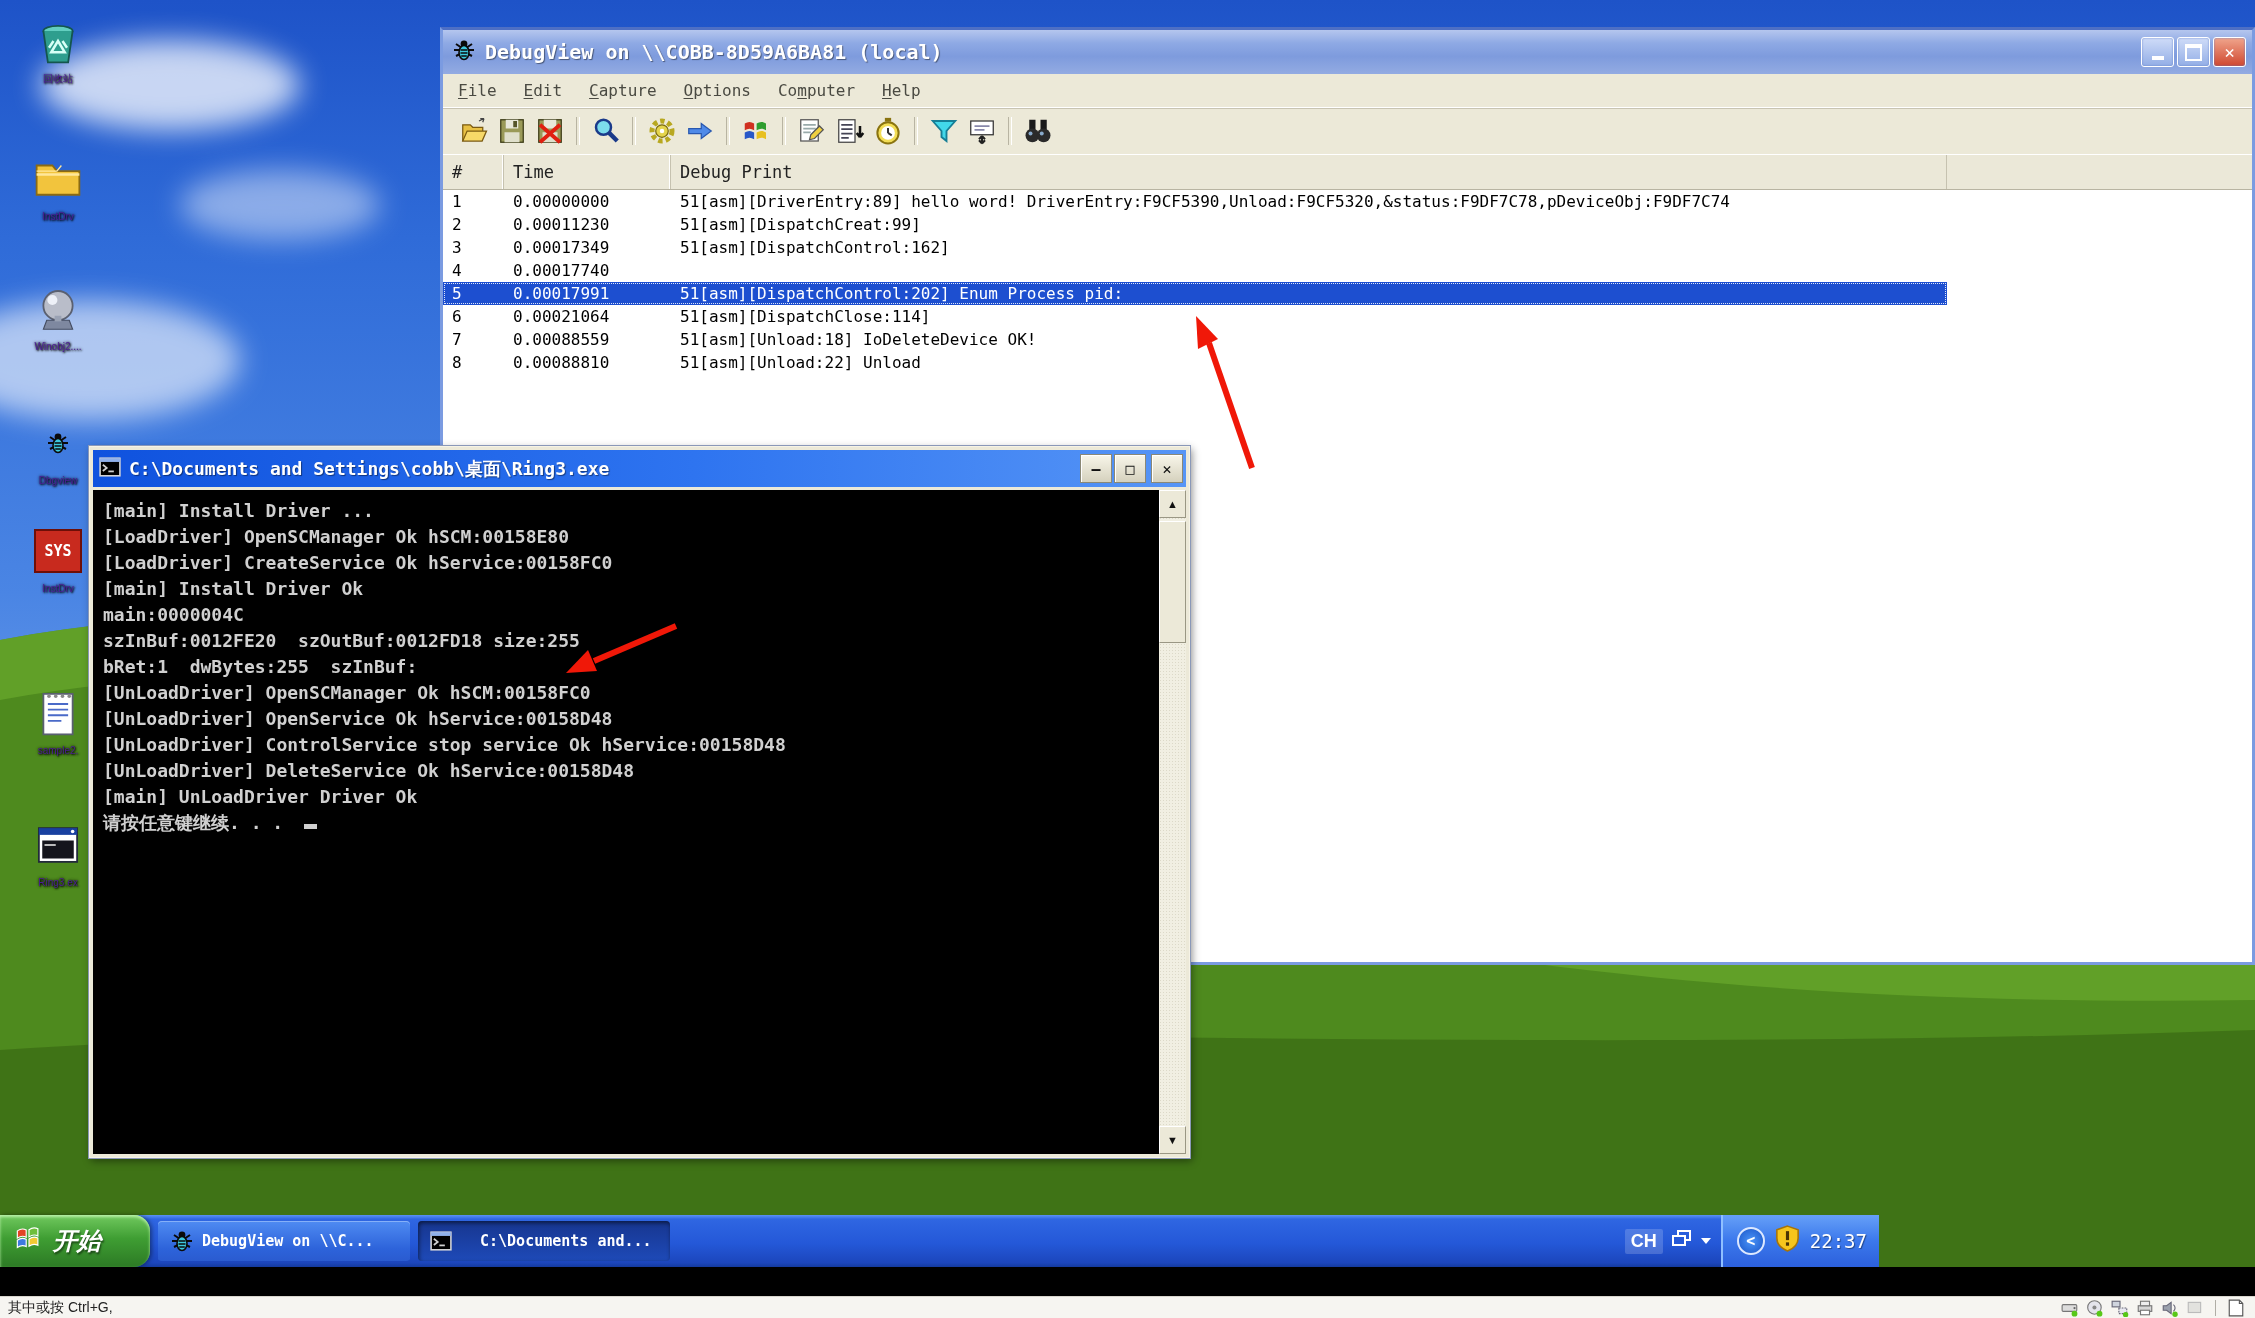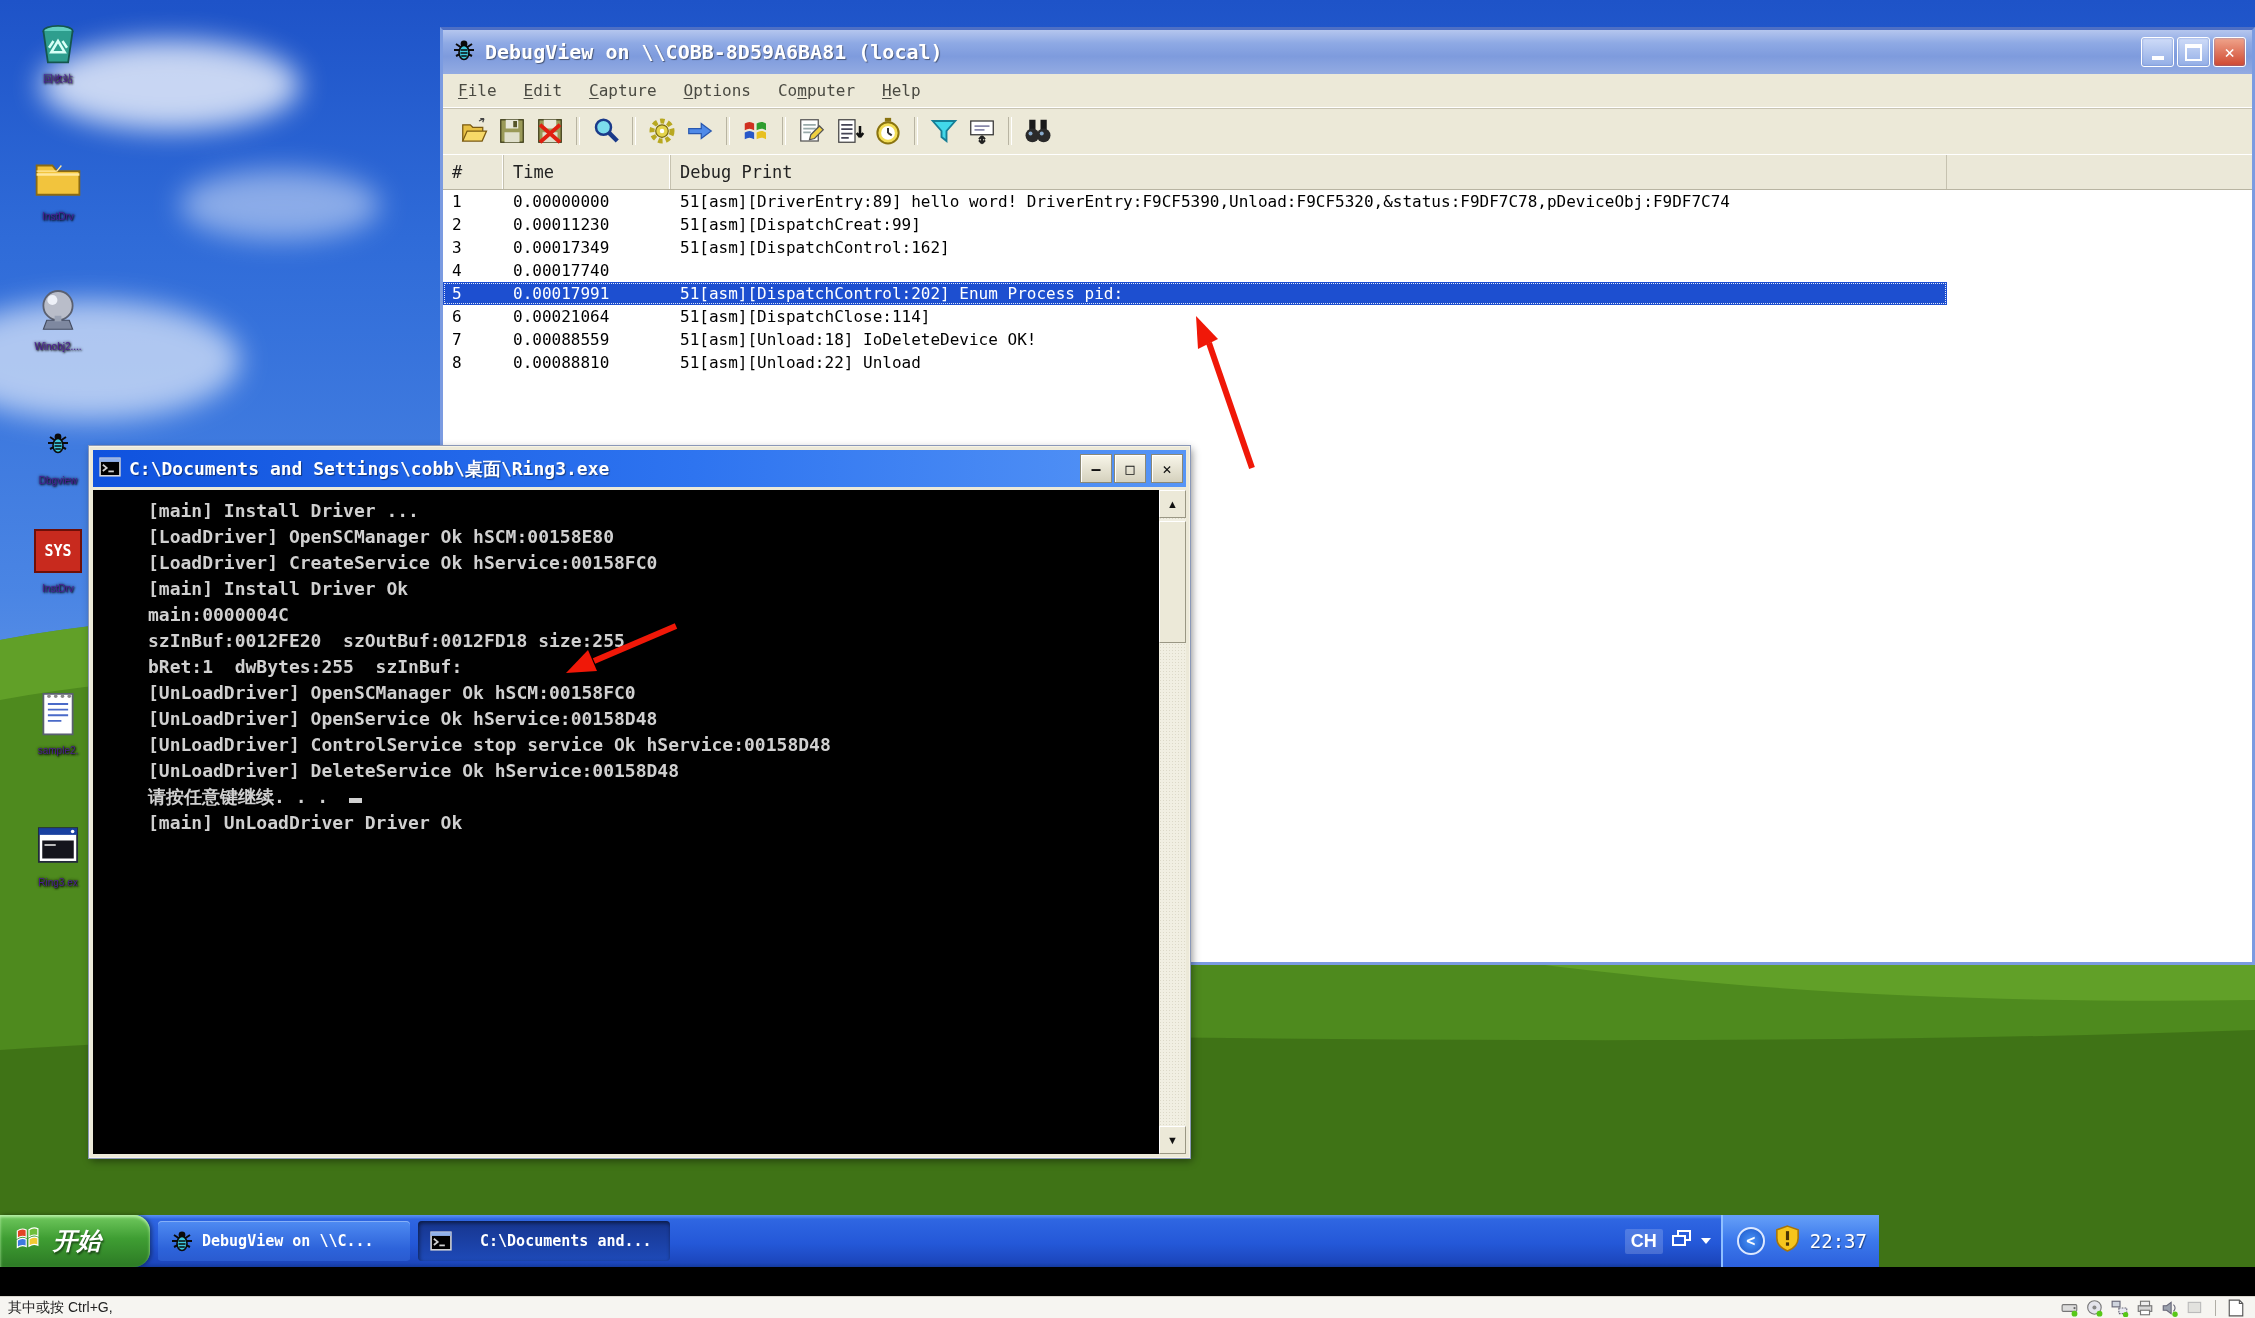--- a/index.html
+++ b/index.html
@@ -66,21 +66,21 @@
   #cmdwin{position:absolute;left:89px;top:446px;width:1101px;height:712px;z-index:3;
       background:#ece9d8;border:1px solid #f6f3e6;outline:1px solid #8a98b8;
       box-shadow:2px 3px 8px rgba(0,0,0,.45);box-sizing:border-box;padding:3px;
       display:flex;flex-direction:column;}
   #cmd-titlebar{height:37px;flex:0 0 37px;display:flex;align-items:center;padding:0 3px 0 6px;
       background:linear-gradient(90deg,#0f52de 0%,#2e74f0 55%,#5695f6 100%);}
   #cmd-titlebar .titletext{margin-left:8px;flex:1;font-size:18px;}
   .cbtn{width:30px;height:27px;margin-left:2px;display:flex;align-items:center;justify-content:center;
       background:linear-gradient(180deg,#f8f6ea,#d5d1bd);border:1px solid #8a8876;
       box-shadow:inset 1px 1px 0 #fff;color:#111;font:bold 15px "DejaVu Sans Mono",monospace;}
-  #cmd-body{flex:1;margin-top:3px;display:flex;background:#000;padding-left:45px;}
+  #cmd-body{flex:1;margin-top:3px;display:flex;background:#000;}
   #cmd-text{flex:1;padding:8px 4px 0 10px;font:bold 18px "DejaVu Sans Mono",monospace;
       color:var(--c-console_fg,#d0d0d0);}
   #cmd-text .cline{height:26px;line-height:26px;white-space:pre;}
   .cursorblock{display:inline-block;width:13px;height:5px;background:#d0d0d0;margin-left:10px;}
   #cmd-scroll{flex:0 0 27px;background:#f1efe2;display:flex;flex-direction:column;align-items:stretch;
       background-image:radial-gradient(#dcd9c8 1px,transparent 1px);background-size:3px 3px;}
   .sbtn{height:26px;flex:0 0 26px;background:#ece9d8;border:1px solid #fff;
       border-right-color:#9a9784;border-bottom-color:#9a9784;display:flex;align-items:center;
       justify-content:center;font-size:11px;color:#111;}
   .sthumb{height:120px;margin-top:3px;background:#ece9d8;border:1px solid #fff;
@@ -429,22 +429,22 @@
           <div class="cline"><span>[LoadDriver] OpenSCManager Ok hSCM:00158E80</span></div>
           <div class="cline"><span>[LoadDriver] CreateService Ok hService:00158FC0</span></div>
           <div class="cline"><span>[main] Install Driver Ok</span></div>
           <div class="cline"><span>main:0000004C</span></div>
           <div class="cline"><span>szInBuf:0012FE20  szOutBuf:0012FD18 size:255</span></div>
           <div class="cline"><span>bRet:1  dwBytes:255  szInBuf:</span></div>
           <div class="cline"><span>[UnLoadDriver] OpenSCManager Ok hSCM:00158FC0</span></div>
           <div class="cline"><span>[UnLoadDriver] OpenService Ok hService:00158D48</span></div>
           <div class="cline"><span>[UnLoadDriver] ControlService stop service Ok hService:00158D48</span></div>
           <div class="cline"><span>[UnLoadDriver] DeleteService Ok hService:00158D48</span></div>
+          <div class="cline"><span>[main] UnLoadDriver Driver Ok</span></div>
           <div class="cline"><span>请按任意键继续. . . </span><span class="cursorblock"></span></div>
-          <div class="cline"><span>[main] UnLoadDriver Driver Ok</span></div>
         </div>
       <div id="cmd-scroll">
         <div class="sbtn">▲</div>
         <div class="sthumb"></div>
         <div class="spacer"></div>
         <div class="sbtn">▼</div>
       </div>
     </div>
   </div>
 

